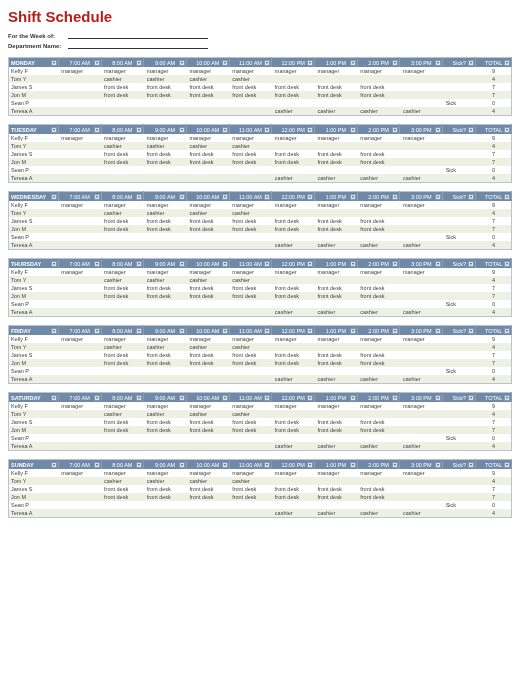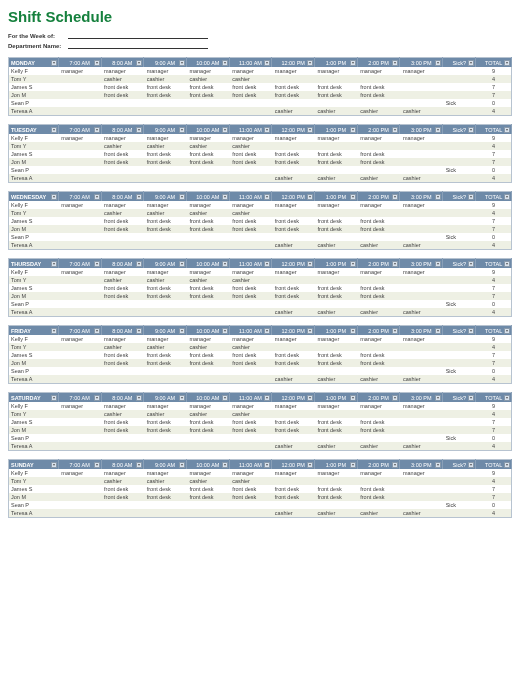--- a/index.html
+++ b/index.html
@@ -8,21 +8,21 @@
     padding: 8px;
     background: #fff;
     font-family: Arial, sans-serif;
     font-size: 6.5px;
     color: #333;
     width: 520px;
   }
   .title {
     font-size: 15px;
     font-weight: bold;
-    color: #15803d;
+    color: #b91c1c;
     margin-bottom: 6px;
   }
   .meta-row {
     display: flex;
     align-items: flex-end;
     margin-bottom: 2px;
     font-size: 6px;
     font-weight: bold;
     color: #333;
   }

